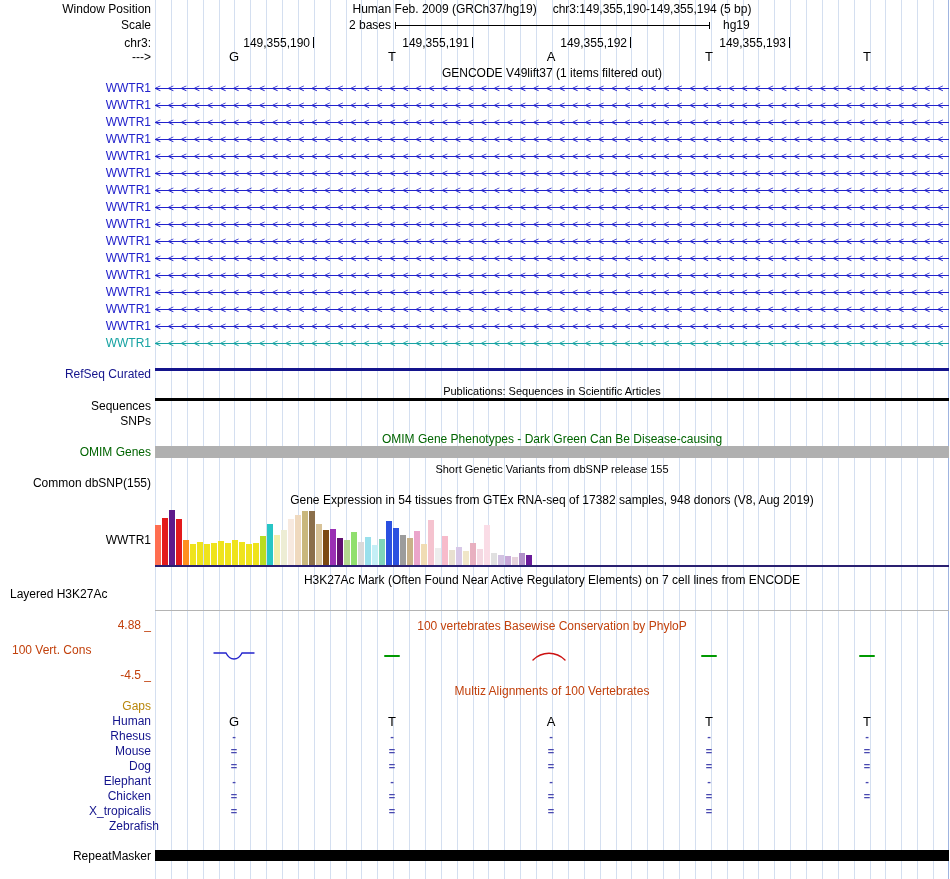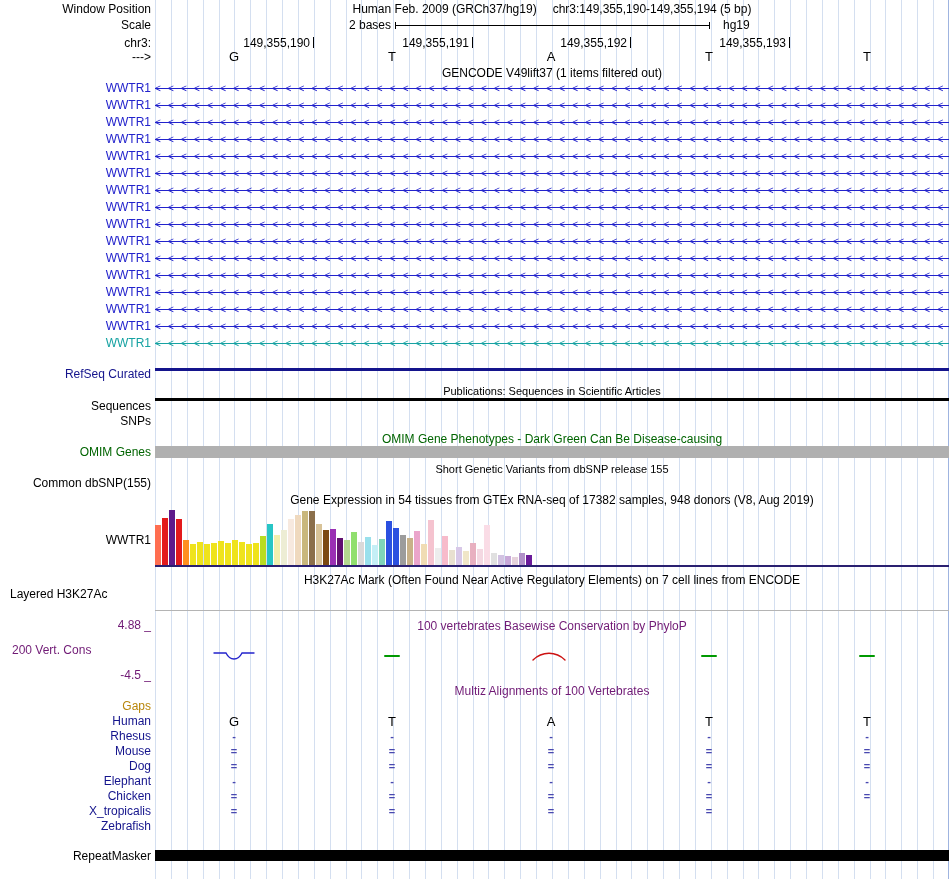--- a/index.html
+++ b/index.html
@@ -6,21 +6,21 @@
   body{background:#fff;font-family:"Liberation Sans",sans-serif;color:#000}
   #browser{position:relative;width:950px;height:879px;overflow:hidden;background:#fff}
   #grid{position:absolute;left:155px;top:0;width:794px;height:879px;
     background-image:repeating-linear-gradient(to right,#D4DFF0 0px,#D4DFF0 1px,transparent 1px,transparent 15.88px)}
   #right-edge{position:absolute;left:948px;top:0;width:1px;height:879px;background:#9FB4E0}
   #gutter,#tracks{position:absolute;left:0;top:0;width:950px;height:879px}
   .gutter-label{position:absolute;left:0;width:151px;text-align:right;font-size:12px;line-height:14px;height:14px;white-space:nowrap}
   .gutter-left{left:10px;width:auto;text-align:left}
   .center-title{position:absolute;left:155px;width:794px;text-align:center;font-size:12px;line-height:14px;white-space:nowrap}
   .small-title{font-size:11px}
-  .cons-blue{color:#701a75}
+  .cons-blue{color:#c2410c}
   .omim-green{color:#006400}
   .navy{color:#14148C}
   #topline{position:absolute;left:155px;top:2px;width:794px;display:flex;justify-content:center;gap:16px;font-size:12px;line-height:14px;white-space:nowrap}
   #scale-text{position:absolute;left:155px;top:18px;width:236px;text-align:right;font-size:12px;line-height:14px}
   #scale-bar{position:absolute;left:395px;top:22px;width:315px;height:7px;border-left:1px solid #000;border-right:1px solid #000;
     background-image:linear-gradient(#000,#000);background-repeat:no-repeat;background-size:100% 1px;background-position:0 3px}
   #scale-genome{position:absolute;left:723px;top:18px;font-size:12px;line-height:14px}
   .coord-tick{position:absolute;top:37px;width:1px;height:11px;background:#000}
   .coord-label{position:absolute;top:36px;font-size:12px;transform:translateX(calc(-100% - 3px));white-space:nowrap}
   .base-letter{position:absolute;top:50px;font-size:13px;line-height:14px;transform:translateX(-50%)}
@@ -207,21 +207,21 @@
     <div class="gutter-label" style="top:36px">chr3:</div>
     <div class="gutter-label" style="top:50px">---&gt;</div>
     <div class="gutter-label navy" style="top:367px">RefSeq Curated</div>
     <div class="gutter-label" style="top:399px">Sequences</div>
     <div class="gutter-label" style="top:414px">SNPs</div>
     <div class="gutter-label omim-green" style="top:445px">OMIM Genes</div>
     <div class="gutter-label" style="top:476px">Common dbSNP(155)</div>
     <div class="gutter-label" style="top:533px">WWTR1</div>
     <div class="gutter-label gutter-left" style="top:587px">Layered H3K27Ac</div>
     <div class="gutter-label cons-blue" style="top:618px">4.88 _</div>
-    <div class="gutter-label gutter-left cons-blue" style="top:643px;left:12px">200 Vert. Cons</div>
+    <div class="gutter-label gutter-left cons-blue" style="top:643px;left:12px">100 Vert. Cons</div>
     <div class="gutter-label cons-blue" style="top:668px">-4.5 _</div>
     <div class="gutter-label" style="top:849px">RepeatMasker</div>
   <div class="gutter-label" style="top: 81px; color: rgb(34, 34, 204);">WWTR1</div>
       <div class="gutter-label" style="top: 98px; color: rgb(34, 34, 204);">WWTR1</div>
       <div class="gutter-label" style="top: 115px; color: rgb(34, 34, 204);">WWTR1</div>
       <div class="gutter-label" style="top: 132px; color: rgb(34, 34, 204);">WWTR1</div>
       <div class="gutter-label" style="top: 149px; color: rgb(34, 34, 204);">WWTR1</div>
       <div class="gutter-label" style="top: 166px; color: rgb(34, 34, 204);">WWTR1</div>
       <div class="gutter-label" style="top: 183px; color: rgb(34, 34, 204);">WWTR1</div>
       <div class="gutter-label" style="top: 200px; color: rgb(34, 34, 204);">WWTR1</div>
@@ -234,15 +234,15 @@
       <div class="gutter-label" style="top: 319px; color: rgb(34, 34, 204);">WWTR1</div>
       <div class="gutter-label" style="top: 336px; color: rgb(22, 162, 162);">WWTR1</div>
       <div class="gutter-label" style="top: 699px; color: rgb(184, 134, 11);">Gaps</div>
       <div class="gutter-label" style="top: 714px; color: rgb(20, 20, 140);">Human</div>
       <div class="gutter-label" style="top: 729px; color: rgb(20, 20, 140);">Rhesus</div>
       <div class="gutter-label" style="top: 744px; color: rgb(20, 20, 140);">Mouse</div>
       <div class="gutter-label" style="top: 759px; color: rgb(20, 20, 140);">Dog</div>
       <div class="gutter-label" style="top: 774px; color: rgb(20, 20, 140);">Elephant</div>
       <div class="gutter-label" style="top: 789px; color: rgb(20, 20, 140);">Chicken</div>
       <div class="gutter-label" style="top: 804px; color: rgb(20, 20, 140);">X_tropicalis</div>
-      <div class="gutter-label" style="top: 819px; color: rgb(20, 20, 140);">Zebrafish</div>
+      <div class="gutter-label" style="top: 819px; color: rgb(20, 20, 140); margin-left: 8px;">Zebrafish</div>
     </div>
 </div>
 
 </body></html>

